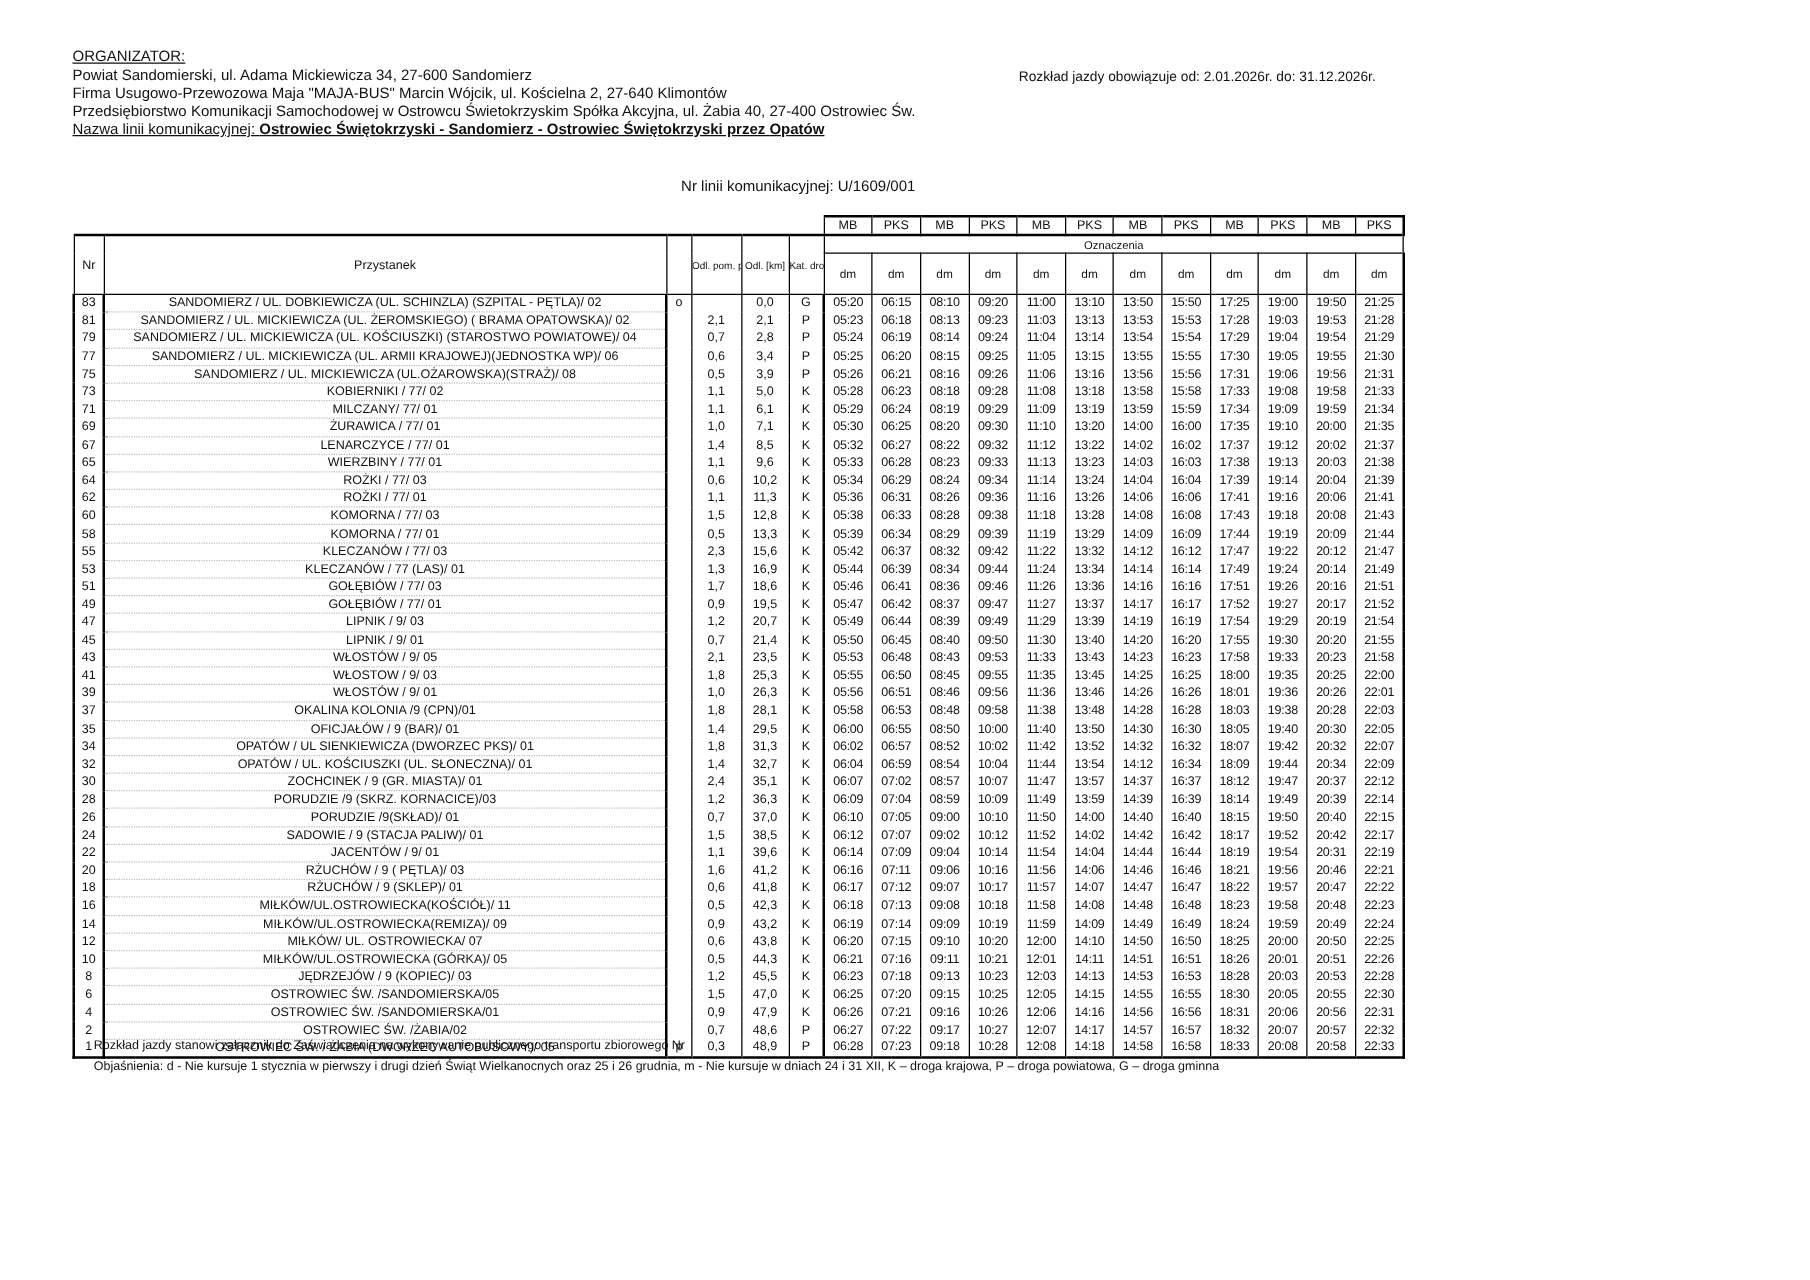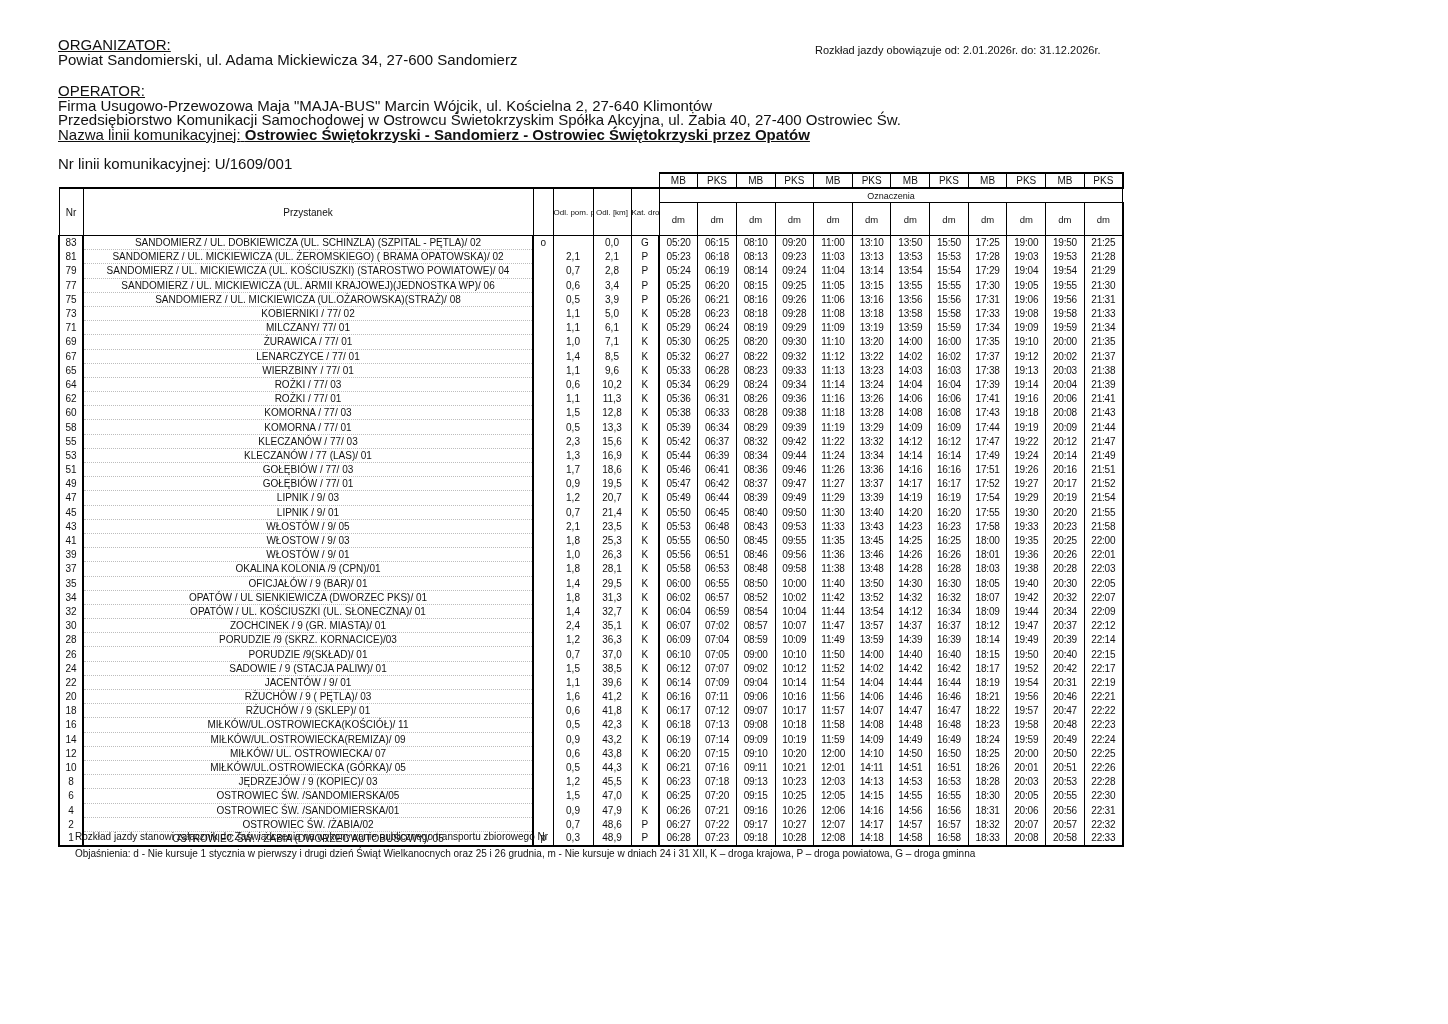--- a/index.html
+++ b/index.html
@@ -5,26 +5,26 @@
   html,body{margin:0;padding:0;}
   body{
     width:1448px;height:1024px;background:#ffffff;
     font-family:"Liberation Sans","DejaVu Sans",sans-serif;
     color:#111;
     -webkit-font-smoothing:antialiased;
   }
   .sheet{position:relative;width:1448px;height:1024px;background:#fff;overflow:hidden;}
 
   
-  .head-left{position:absolute;left:58px;top:38px;font-size:15px;line-height:14.5px;}
+  .head-left{position:absolute;left:58px;top:38px;font-size:12px;line-height:14.5px;}
   .u{text-decoration:underline;}
   .b{font-weight:bold;}
   .gap-s{margin-top:17px;}
-  .gap-m{margin-top:15px;}
-  .validity{position:absolute;left:815px;top:44px;font-size:11px;}
+  .gap-m{margin-top:31px;text-align:right;}
+  .validity{position:absolute;left:815px;top:56px;font-size:11px;}
 
   
   .tt-wrap{position:absolute;left:58px;top:172px;}
   table.tt{border-collapse:collapse;table-layout:fixed;width:1064px;}
   table.tt th,table.tt td{
     padding:0;margin:0;font-weight:normal;overflow:hidden;white-space:nowrap;
     vertical-align:middle;text-align:center;color:#111;
   }
   
   td.spacer{border:none;}
@@ -54,21 +54,20 @@
   .footer .fl{margin-bottom:5px;}
 </style>
 </head>
 <body>
 
 <div class="sheet">
 
   <div class="head-left">
     <div class="u">ORGANIZATOR:</div>
     <div>Powiat Sandomierski, ul. Adama Mickiewicza 34, 27-600 Sandomierz</div>
-    <div class="u gap-s">OPERATOR:</div>
     <div>Firma Usugowo-Przewozowa Maja "MAJA-BUS" Marcin Wójcik, ul. Kościelna 2, 27-640 Klimontów</div>
     <div>Przedsiębiorstwo Komunikacji Samochodowej w Ostrowcu Świetokrzyskim Spółka Akcyjna, ul. Żabia 40, 27-400 Ostrowiec Św.</div>
     <div class="u"><span>Nazwa linii komunikacyjnej:</span> <span class="b">Ostrowiec Świętokrzyski - Sandomierz - Ostrowiec Świętokrzyski przez Opatów</span></div>
     <div class="gap-m">Nr linii komunikacyjnej: U/1609/001</div>
   </div>
 
   <div class="validity">Rozkład jazdy obowiązuje od: 2.01.2026r.  do: 31.12.2026r.</div>
 
   <div class="tt-wrap">
     <table class="tt">

